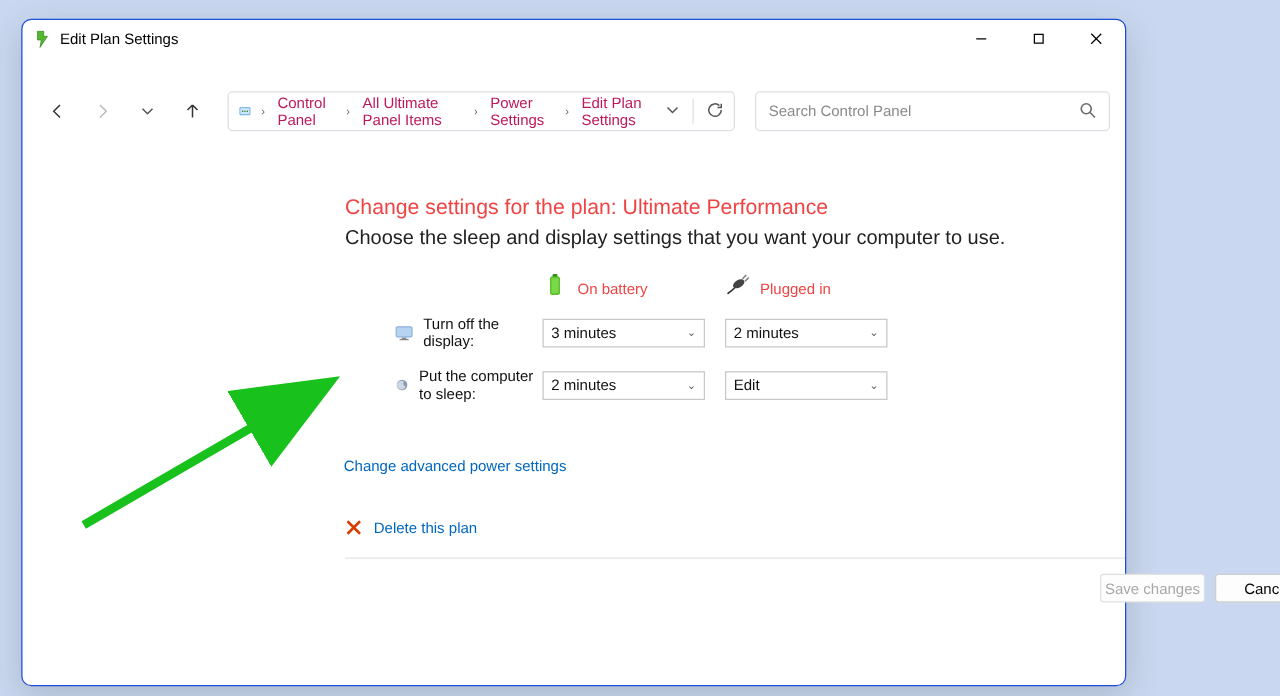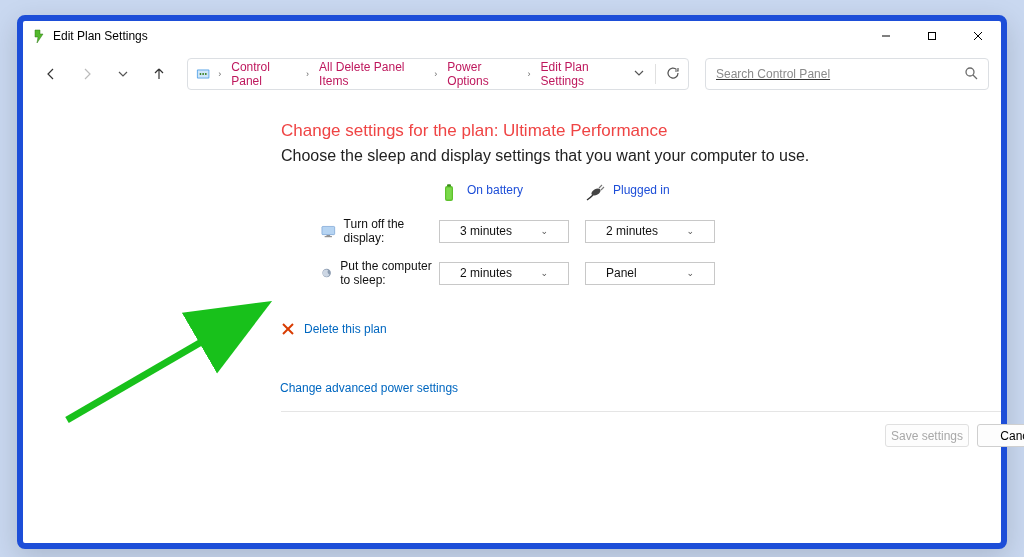--- a/index.html
+++ b/index.html
@@ -1,59 +1,59 @@
 <!DOCTYPE html>
 <html><head>
 <meta charset="utf-8">
 <style>
   * { box-sizing: border-box; margin: 0; padding: 0; font-family: "Segoe UI", Arial, sans-serif; }
   body { background: #c9d8f0; width: 1024px; height: 557px; overflow: hidden; position: relative; }
 
   .window {
-    position: absolute; top: 15px; left: 17px; width: 990px; height: 534px;
-    background: #fff; border-radius: 8px; border: 6px solid #1d4ed8;
+    position: absolute; top: 15px; left: 17px; width: 884px; height: 534px;
+    background: #fff; border-radius: 8px; border: 1px solid #1d4ed8;
     box-shadow: 0 8px 28px rgba(0,0,0,0.15);
-    display: flex; flex-direction: column;
+    display: flex; flex-direction: column; gap: 20px;
   }
 
   .titlebar { display: flex; align-items: center; height: 30px; padding-left: 8px; }
   .titlebar .appicon { width: 16px; height: 16px; margin-right: 6px; }
   .titlebar .title { font-size: 12px; color: #000; }
   .win-controls { margin-left: auto; display: flex; }
   .win-btn { width: 46px; height: 30px; display:flex;align-items:center;justify-content:center; font-size:10px; color:#000;}
 
   .toolbar { display:flex; align-items:center; height:46px; padding: 0 12px; gap:4px; }
   .nav-btn { width:32px; height:32px; display:flex;align-items:center;justify-content:center; color:#555; border-radius:4px;}
   .nav-btn.disabled { color:#b5b5b5; }
   .addrbar { flex:1; height:32px; border:1px solid #dcdfe3; border-radius:4px; display:flex; align-items:center; padding:0 8px; gap:6px; margin-left:8px;}
   .addrbar .cp-icon { width:16px; height:16px;}
   .crumb { font-size:12px; color:#be185d; padding:2px 2px; }
   .chev { font-size:9px; color:#666; padding:0 2px;}
   .addr-right { margin-left:auto; display:flex; align-items:center; gap:10px;}
   .addr-right .drop { font-size:10px; color:#555; }
   .sep-v { width:1px; height:20px; background:#e0e0e0;}
   .refresh { font-size:13px; color:#555;}
   .searchbox { width:284px; height:32px; border:1px solid #dcdfe3; border-radius:4px; display:flex; align-items:center; padding:0 10px; margin-left:12px;}
-  .searchbox input { border:none; outline:none; flex:1; font-size:12px; color:#333;text-decoration:underline;}
+  .searchbox input { border:none; outline:none; flex:1; font-size:12px; color:#333;}
   .searchbox input::placeholder{color:#8a8a8a;}
   .searchbox .sicon { color:#6b6b6b; font-size:13px;}
 
   .content { padding: 24px 0 0 258px; flex:1; position:relative;}
   .heading { color:#ef4444; font-size:17px; font-weight:400; margin-bottom:6px;}
   .sub { font-size:16px; color:#222;}
 
   .cols-row { display:flex; align-items:center; margin-top:18px; margin-left:158px;}
-  .col { display:flex; align-items:flex-start; font-size:12px; color:#1d4ed8;}
+  .col { display:flex; align-items:flex-end; font-size:12px; color:#ef4444;}
   .col.first { width:146px;}
   .col .cicon { width:20px; height:20px; margin-right:8px;}
 
   .setting-row { display:flex; align-items:center; margin-top:14px;}
   .setting-row .lbl { display:flex; align-items:center; font-size:12px; color:#111; width:158px;padding-left:40px;}
   .setting-row .lbl .sicon { width:16px; height:16px; margin-right:8px;}
-  .dd { width:130px; height:23px; border:1px solid #c8c8c8; background:#fff; display:flex; align-items:center; justify-content:space-between; padding:0 20px; font-size:12px; color:#111; margin-right:16px;}
+  .dd { width:130px; height:23px; border:1px solid #c8c8c8; background:#fff; display:flex; align-items:center; justify-content:space-between; padding:0 6px; font-size:12px; color:#111; margin-right:16px;}
   .dd .ar { font-size:9px; color:#555;}
 
   .link-row { display:flex; align-items:center; margin-top:44px; margin-left:-1px;}
   .link { font-size:12px; color:#0067c0; }
   .xicon { width:16px; height:16px; margin-right:8px;}
 
   .footer { border-top:1px solid #e5e5e5; margin-top:16px; padding:12px 0; display:flex; justify-content:flex-start;}
   .footer .btns { margin-left:604px; display:flex; gap:8px;}
   .btn { width:84px; height:23px; font-size:12px; border:1px solid #cfcfcf; background:#fdfdfd; border-radius:3px; display:flex;align-items:center;justify-content:center;}
   .btn.disabled { color:#a8a8a8; border-color:#e0e0e0;}
@@ -116,23 +116,23 @@
       <svg class="cp-icon" viewBox="0 0 16 16">
         <rect x="1" y="3" width="14" height="10" rx="1" fill="#5aa6e8"></rect>
         <rect x="2" y="4" width="12" height="8" fill="#cfe6fa"></rect>
         <circle cx="5" cy="8" r="1" fill="#2f7a16"></circle>
           <circle cx="8" cy="8" r="1" fill="#2f7a16"></circle>
           <circle cx="11" cy="8" r="1" fill="#2f7a16"></circle>
       </svg>
       <span class="chev">›</span>
       <span class="crumb">Control Panel</span>
       <span class="chev">›</span>
-      <span class="crumb">All Delete Panel Items</span>
-      <span class="chev">›</span>
-      <span class="crumb">Power Options</span>
+      <span class="crumb">All Ultimate Panel Items</span>
+      <span class="chev">›</span>
+      <span class="crumb">Power Settings</span>
       <span class="chev">›</span>
       <span class="crumb">Edit Plan Settings</span>
       <div class="addr-right">
         <span class="drop"><svg width="12" height="12" viewBox="0 0 12 12">
               <path d="M2 4 L6 8 L10 4" fill="none" stroke="#555" stroke-width="1.2"></path>
             </svg></span>
         <span class="sep-v"></span>
         <span class="refresh"><svg width="14" height="14" viewBox="0 0 14 14">
               <path d="M12 7 A5 5 0 1 1 10.5 3.5 M12 2 L12 5 L9 5" fill="none" stroke="#555" stroke-width="1.2"></path>
             </svg></span>
@@ -197,40 +197,40 @@
           <circle cx="8" cy="8" r="6" fill="#8b9bb0"></circle>
           <path d="M10 4 A5 5 0 1 0 12 10 A4 4 0 0 1 10 4" fill="#cdd7e4"></path>
         </svg>
         <span>Put the computer to sleep:</span>
       </div>
       <div class="dd">
           <span>2 minutes</span>
           <span class="ar">⌄</span>
         </div>
       <div class="dd">
-          <span>Panel</span>
-          <span class="ar">⌄</span>
-        </div>
+          <span>Edit</span>
+          <span class="ar">⌄</span>
+        </div>
+    </div>
+
+    <div class="link-row">
+      <span class="link">Change advanced power settings</span>
     </div>
 
     <div class="link-row" style="margin-top:34px;">
       <svg class="xicon" viewBox="0 0 16 16">
         <line x1="3" y1="3" x2="13" y2="13" stroke="#d83b01" stroke-width="2"></line>
         <line x1="13" y1="3" x2="3" y2="13" stroke="#d83b01" stroke-width="2"></line>
       </svg>
       <span class="link">Delete this plan</span>
     </div>
 
-    <div class="link-row">
-      <span class="link">Change advanced power settings</span>
-    </div>
-
     <div class="footer">
       <div class="btns">
-        <div class="btn disabled">Save settings</div>
+        <div class="btn disabled">Save changes</div>
         <div class="btn">Cancel</div>
       </div>
     </div>
   </div>
 </div>
 
 <svg class="arrow-svg" width="240" height="160" viewBox="0 0 240 160">
   <defs>
     <marker id="ahead" markerWidth="12" markerHeight="12" refX="10" refY="5" orient="auto">
       <path d="M0 0 L12 5 L0 10 Z" fill="#18c11b"></path>

